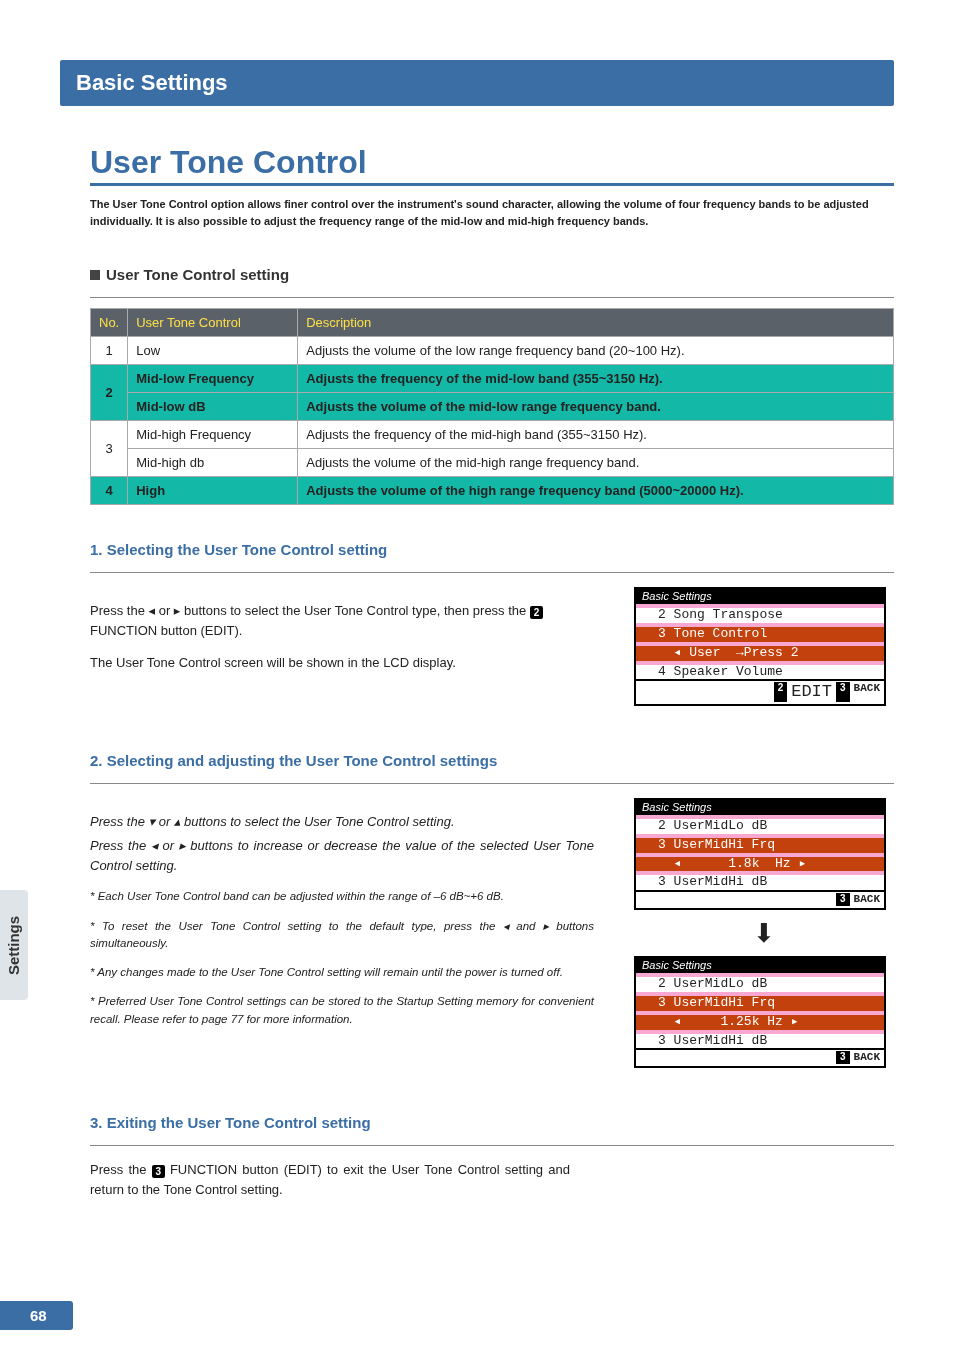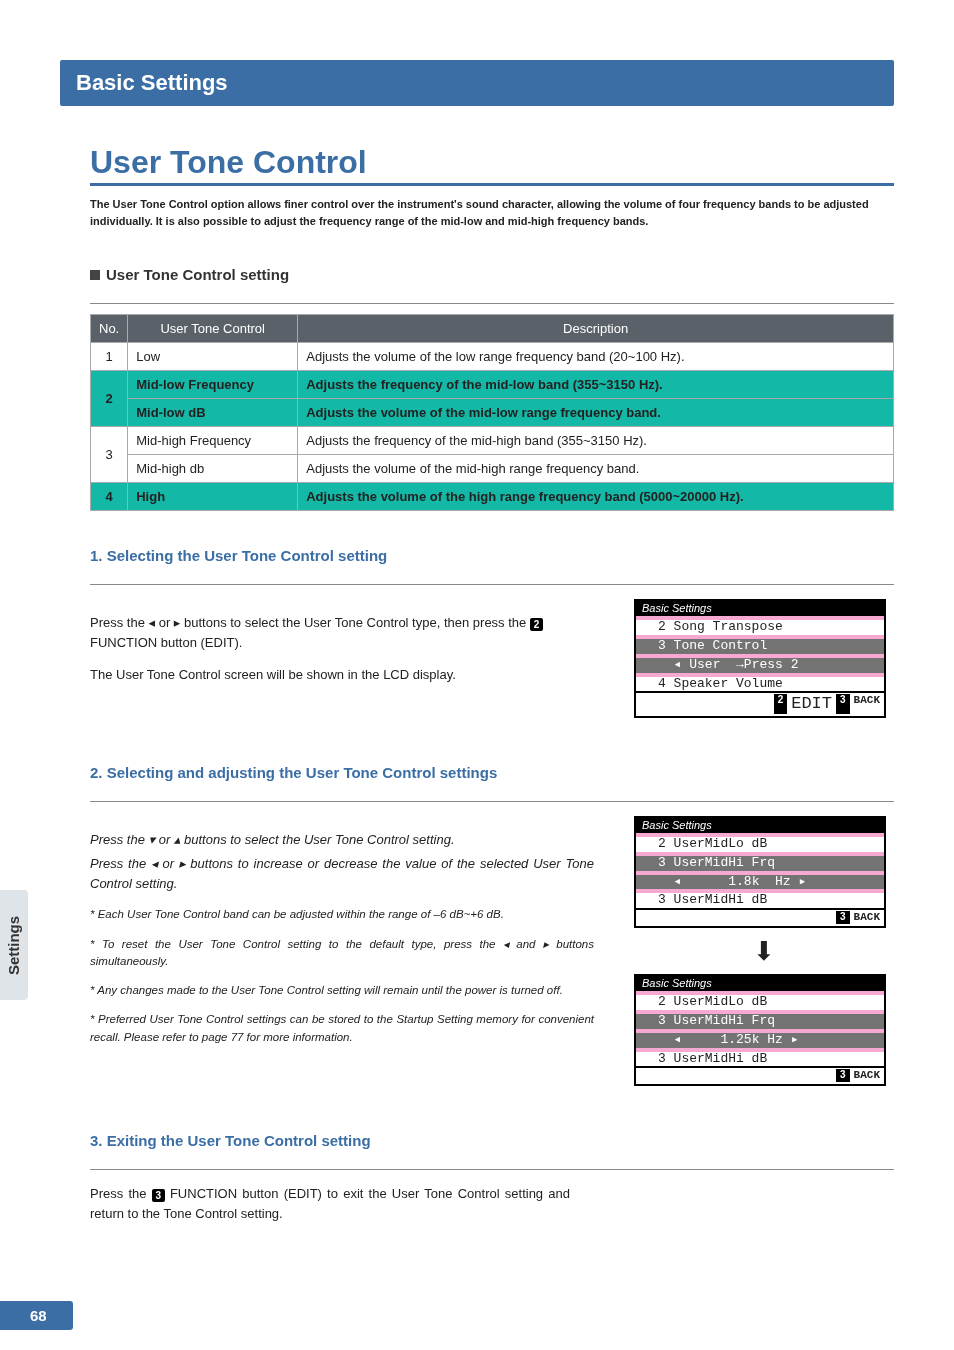--- a/index.html
+++ b/index.html
@@ -40,36 +40,36 @@
     line-height: 1.55;
     margin-top: 10px;
     margin-bottom: 30px;
   }
   .subhead {
     font-weight: 700;
     font-size: 15px;
     color: #333;
     margin-bottom: 4px;
     border-bottom: 1px solid #888;
-    padding-bottom: 20px;
+    padding-bottom: 14px;
     margin-top: 36px;
   }
   .subhead.blue { color: #3a6ea5; }
   .sq { display:inline-block; width:10px; height:10px; background:#444; margin-right:6px; transform:translateY(0px);}
   .settings-table {
     width: 100%;
     border-collapse: collapse;
     font-size: 13px;
     margin-top: 10px;
   }
   .settings-table th {
     background: #5a6168;
-    color: #ffffff;
+    color: #fde047;
     font-weight: 400;
-    text-align: center;
+    text-align: left;
     padding: 6px 8px;
     border: 1px solid #aaa;
   }
   .settings-table td {
     padding: 6px 8px;
     border: 1px solid #aaa;
   }
   .settings-table tr.shade td { background: #14b8a6; font-weight: bold; }
   .col-no { width: 36px; text-align: center; }
   .col-utc { width: 170px; }
@@ -116,21 +116,21 @@
     background: #000; color:#fff;
     font-family: "Segoe UI", Arial, sans-serif;
     font-style: italic;
     font-size: 11px;
     padding: 1px 6px;
     display:flex;
     justify-content:space-between;
     align-items:center;
   }
   .lcd .row { padding: 0 22px; white-space: pre; border-top:4px solid #f9a8d4; position:relative; }
-  .lcd .row.sel { background:#737373; color:#fff; }
+  .lcd .row.sel { background:#c2410c; color:#fff; }
   .lcd .ftr {
     display:flex; justify-content:flex-end; gap:4px;
     padding:1px 4px 2px; border-top:2px solid #000;
   }
   .lcd .btn {
     background:#000; color:#fff; font-size:10px;
     padding:0 4px; font-family: Arial, sans-serif;
     font-weight:700;
   }
   .arrow-down {

